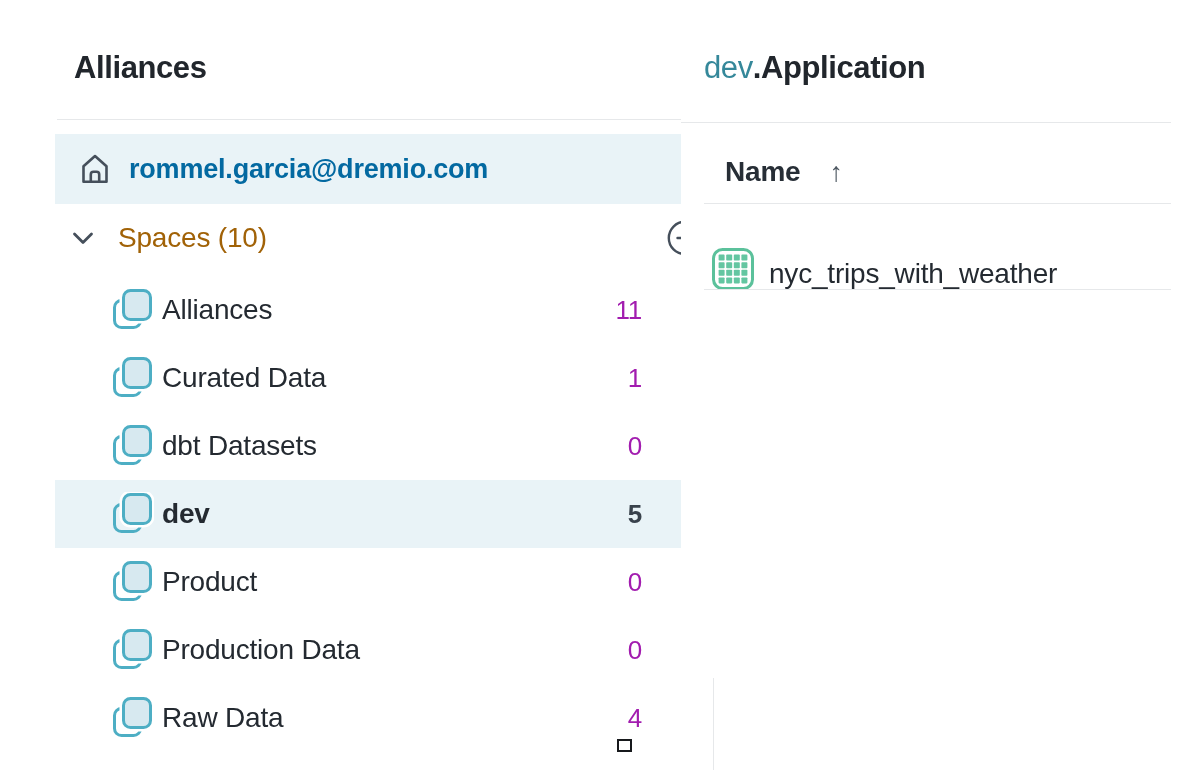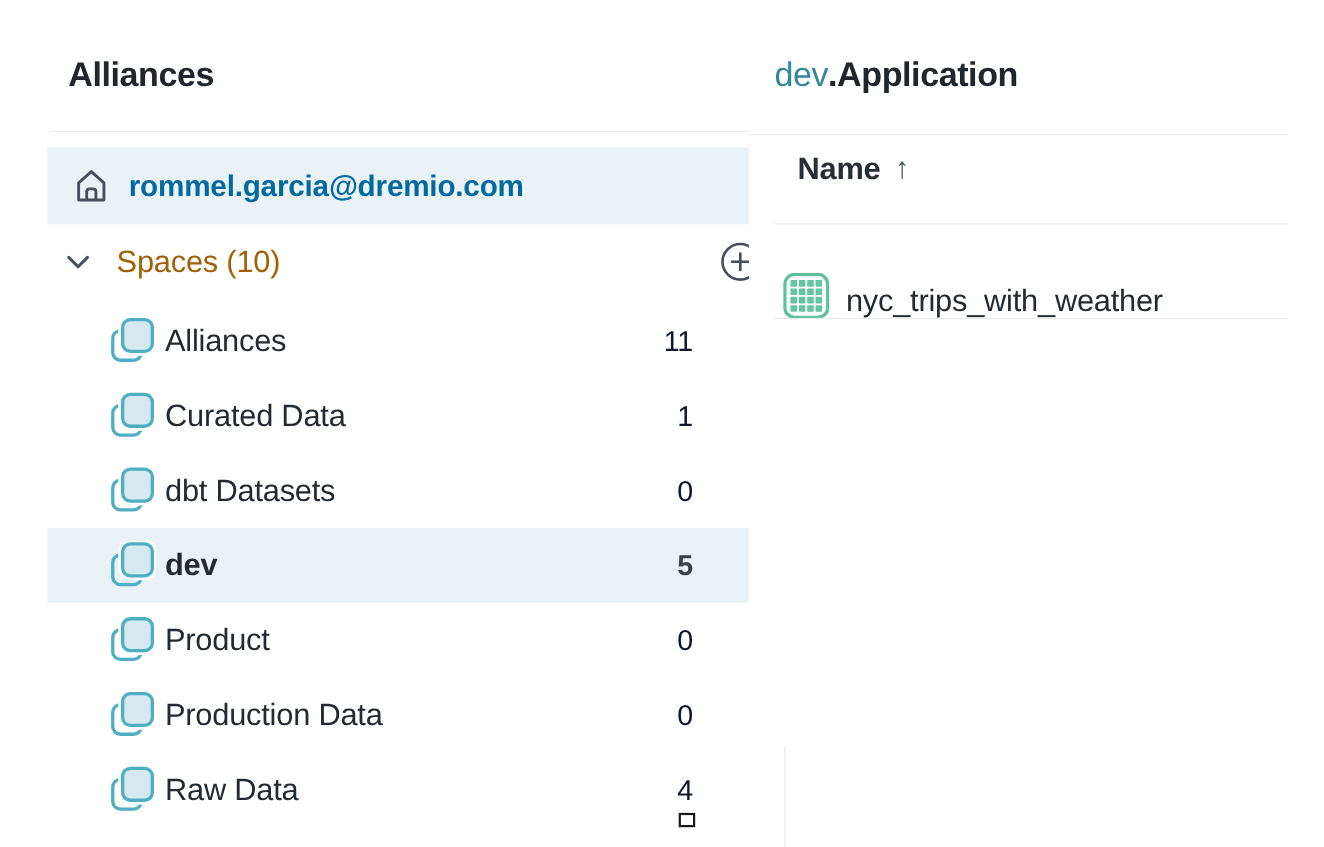--- a/index.html
+++ b/index.html
@@ -6,21 +6,21 @@
   html, body { width: 1204px; height: 770px; background: #ffffff; }
   body {
     font-family: "Liberation Sans", "DejaVu Sans", sans-serif;
     color: #21262C;
     letter-spacing: -0.2px;
     overflow: hidden;
   }
   .app { position: relative; width: 1204px; height: 770px; background: #fff; }
 
   
-  .left-panel { position: absolute; left: 5px; top: 0; width: 713px; height: 710px; background: #fff; }
+  .left-panel { position: absolute; left: 17px; top: 0; width: 713px; height: 710px; background: #fff; }
   .panel-title {
     position: absolute; left: 57px; top: 50px;
     font-size: 31px; font-weight: 700; letter-spacing: -0.4px; color: #21262C;
   }
   .lp-divider { position: absolute; left: 40px; top: 119px; width: 665px; height: 1px; background: #E6E8EA; }
 
   .home-row {
     position: absolute; left: 38px; top: 134px; width: 675px; height: 70px;
     background: #E9F3F7; display: flex; align-items: center; padding-left: 22px; cursor: pointer;
   }
@@ -38,37 +38,37 @@
     background: none; border: none; cursor: pointer; padding: 0; line-height: 0;
   }
 
   .space-list { position: absolute; left: 38px; top: 276px; width: 675px; }
   .space-row {
     height: 68px; display: flex; align-items: center;
     padding-left: 57px; padding-right: 88px; cursor: pointer;
   }
   .space-row .s-icon { width: 42px; height: 44px; flex: 0 0 auto; }
   .space-label { margin-left: 8px; font-size: 28px; color: #242A31; white-space: nowrap; }
-  .space-count { margin-left: auto; font-size: 26px; color: #0f172a; }
+  .space-count { margin-left: auto; font-size: 26px; color: #a21caf; }
   .space-row.selected { background: #E9F3F7; }
   .space-row.selected .space-label { font-weight: 700; }
   .space-row.selected .space-count { font-weight: 700; color: #39424C; }
 
   .v-divider { position: absolute; left: 713px; top: 0; width: 1px; height: 770px; background: #E6E8EA; }
 
   
   .right-panel { position: absolute; left: 681px; top: 0; width: 490px; height: 678px; background: #fff; }
   .rp-title { position: absolute; left: 23px; top: 50px; font-size: 31px; letter-spacing: -0.4px; white-space: nowrap; }
   .rp-context { color: #35889A; font-weight: 400; cursor: pointer; }
   .rp-sep, .rp-name { color: #21262C; font-weight: 700; }
   .rp-divider-top { position: absolute; left: 0; top: 122px; width: 490px; height: 1px; background: #E6E8EA; }
 
   .table-header {
     position: absolute; left: 44px; top: 138px; height: 50px;
-    display: flex; align-items: flex-start; cursor: pointer;
+    display: flex; align-items: flex-end; cursor: pointer; gap: 16px;
   }
   .col-label { font-size: 28px; font-weight: 600; color: #272E36; }
   .sort-arrow { margin-left: 13px; font-size: 27px; color: #4D5761; font-weight: 400; }
 
   .rows-container { position: absolute; left: 0; top: 203px; width: 490px; }
   .dataset-row {
     position: relative; height: 87px; display: flex; align-items: flex-end;
     padding-left: 31px; cursor: pointer; background: #fff;
   }
   .dataset-row::before, .dataset-row::after {

